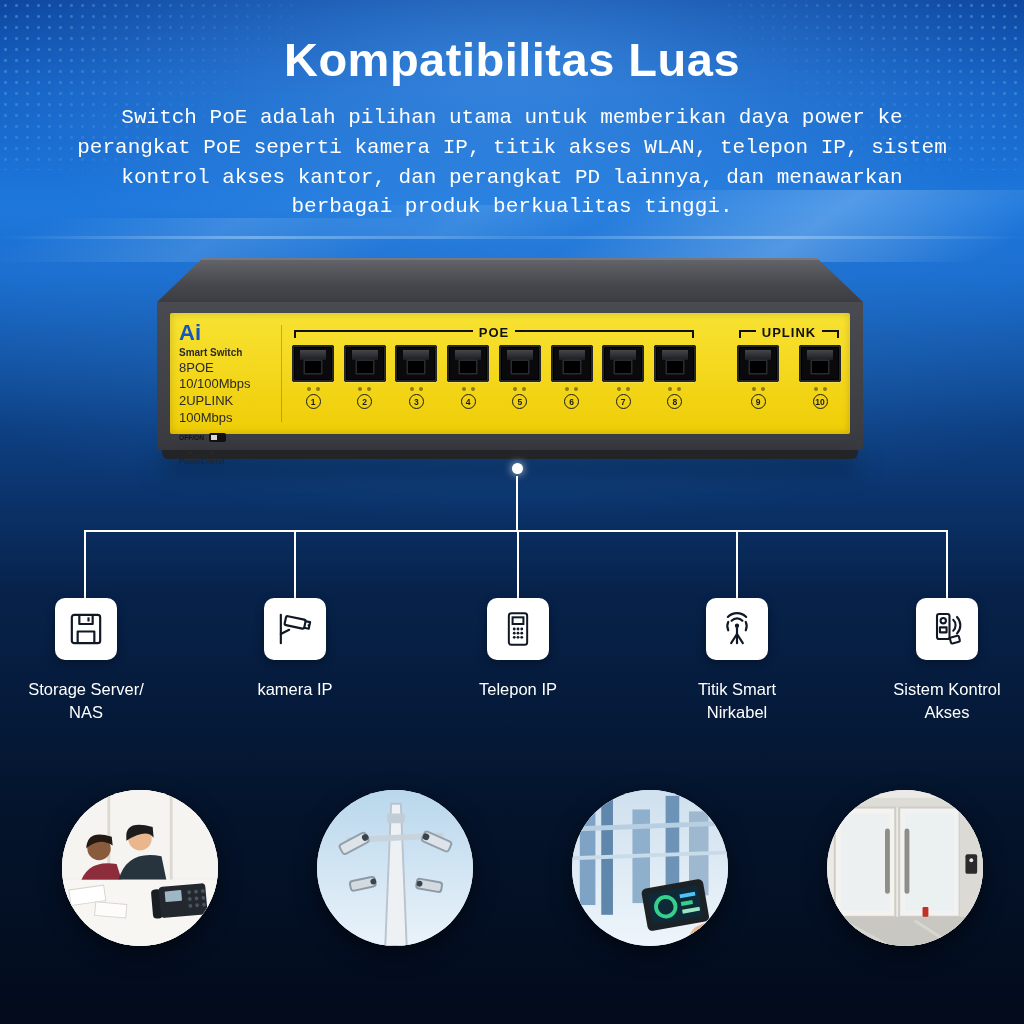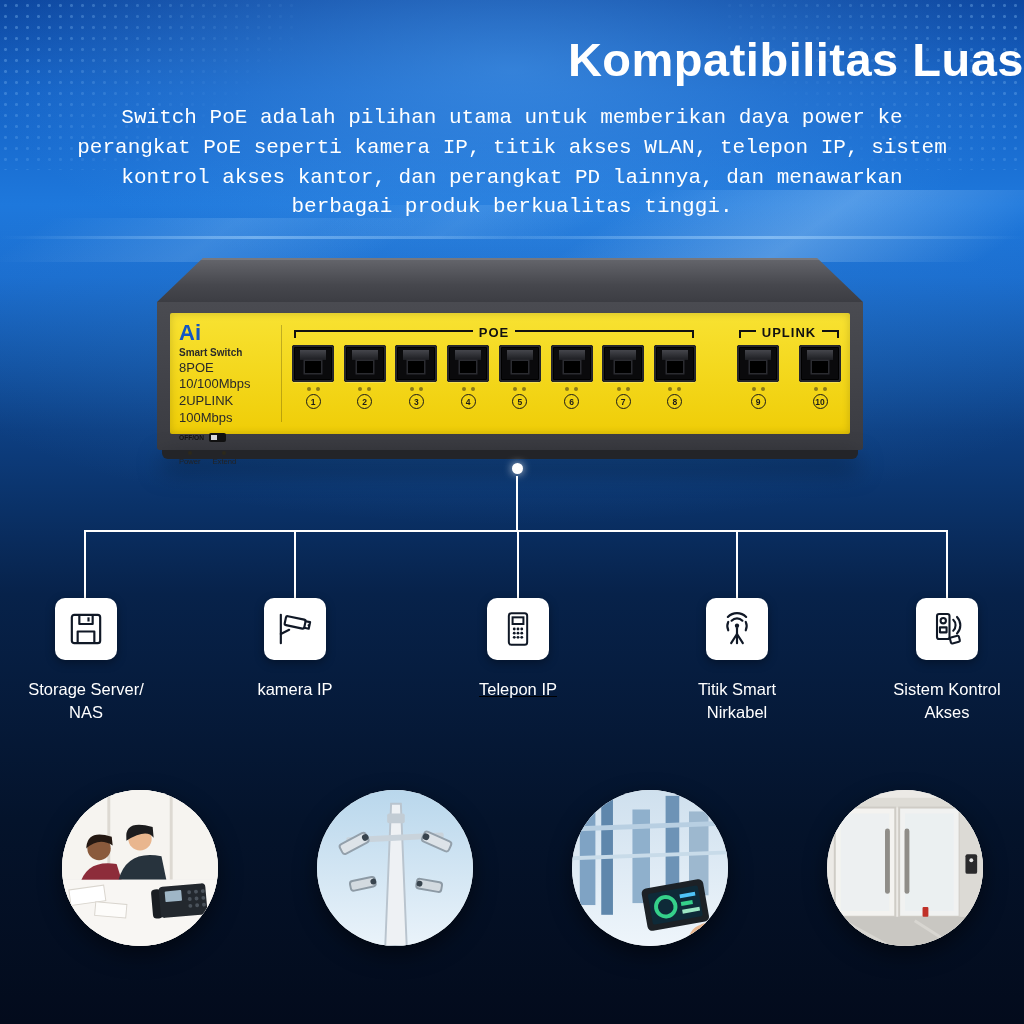--- a/index.html
+++ b/index.html
@@ -26,21 +26,21 @@
     mask-image:linear-gradient(225deg,#000 10%, transparent 75%); }
   .beam{ position:absolute; transform:skewX(-55deg);
     background:linear-gradient(90deg, transparent, rgba(190,225,255,.32), transparent); }
   .beam1{ left:600px; top:190px; width:430px; height:72px; }
   .beam2{ left:20px;  top:218px; width:380px; height:44px; opacity:.55; }
   .beam3{ left:330px; top:205px; width:260px; height:34px; opacity:.4; }
   .hband{ position:absolute; left:0; top:236px; width:1024px; height:3px;
     background:linear-gradient(90deg, transparent, rgba(170,215,255,.5), rgba(170,215,255,.15), rgba(170,215,255,.55), transparent); }
 
   
-  .title{ position:absolute; top:32px; left:0; width:1024px; text-align:right;
+  .title{ position:absolute; top:32px; left:0; width:1024px; text-align:center;
     font-size:47px; font-weight:bold; color:#fff; letter-spacing:.5px; }
   .desc{ position:absolute; top:103px; left:50%; transform:translateX(-50%);
     width:872px; text-align:center; color:#fff; font-size:21px; line-height:1.42;font-family:Liberation Mono, monospace; }
 
   
   .switch{ position:absolute; left:157px; top:258px; width:706px; }
   .switch-top{ height:44px; background:linear-gradient(180deg,#63646a,#46474d 60%,#3c3d43);
     clip-path:polygon(6.5% 0, 93.5% 0, 100% 100%, 0 100%);
     border-top:2px solid #77787e; }
   .switch-front{ height:148px; background:linear-gradient(180deg,#4a4b51,#3a3b41);
@@ -51,21 +51,21 @@
     background:linear-gradient(180deg,#f8e232,#efcd07);
     border-radius:2px; box-shadow:inset 0 0 8px rgba(0,0,0,.18); }
   .pleft{ width:92px; color:#222; }
   .brand{ font-size:22px; font-weight:800; color:#1256c4; line-height:1; }
   .model{ font-size:10px; font-weight:bold; color:#2a2a2a; line-height:1.35; margin-top:2px; }
   .spec{ font-size:13px; color:#2a2a2a; line-height:1.3; }
   .power-row{ display:flex; align-items:center; gap:5px; margin-top:6px; }
   .power-label{ font-size:6.6px; font-weight:bold; color:#111; }
   .toggle{ width:17px; height:9px; background:#101010; border-radius:2px; position:relative; }
   .toggle::after{ content:""; position:absolute; left:2px; top:2px; width:6px; height:5px; background:#d8d8d8; }
-  .led-row{ display:flex; gap:12px; margin-top:9px; }
+  .led-row{ display:flex; margin-top:9px; }
   .led-item{ text-align:center; }
   .led-dot{ width:4px; height:4px; border-radius:50%; background:rgba(50,45,20,.6); margin:0 auto 2px; }
   .led-text{ font-size:7.6px; color:#222; }
   .vdiv{ width:1px; background:rgba(0,0,0,.22); margin:3px 2px; }
 
   .ports-area{ flex:1; display:flex; justify-content:space-between; padding-top:4px; }
   .poe-group{ width:404px; }
   .uplink-group{ width:104px; }
   .bracket{ display:flex; align-items:center; gap:6px; margin:0 2px 6px; }
   .blabel{ font-size:13px; font-weight:bold; color:#111; letter-spacing:1px; line-height:1; }
@@ -94,21 +94,21 @@
   .stub{ left:516px; top:476px; width:2px; height:54px; }
   .hline{ left:85px; top:530px; width:862px; height:2px; }
   .v1{ left:84px;  top:530px; width:2px; height:68px; }
   .v2{ left:294px; top:530px; width:2px; height:68px; }
   .v3{ left:517px; top:530px; width:2px; height:68px; }
   .v4{ left:736px; top:530px; width:2px; height:68px; }
   .v5{ left:946px; top:530px; width:2px; height:68px; }
 
   
   .device{ position:absolute; top:598px; width:160px; text-align:center; }
-  .d1{ left:6px; } .d2{ left:215px; } .d3{ left:438px;text-decoration:underline; } .d4{ left:657px; } .d5{ left:867px; }
+  .d1{ left:6px; } .d2{ left:215px; } .d3{ left:438px; } .d4{ left:657px; } .d5{ left:867px; }
   .device-icon{ width:62px; height:62px; background:#fff; border-radius:10px; margin:0 auto;
     display:flex; align-items:center; justify-content:center;
     box-shadow:0 3px 10px rgba(0,0,0,.35); }
   .device-label{ margin-top:18px; color:#fff; font-size:16.5px; line-height:1.4; }
 
   
   .circle{ position:absolute; top:790px; width:156px; height:156px; border-radius:50%;
     overflow:hidden; box-shadow:0 8px 22px rgba(0,0,0,.5); background:#e8e8e6; }
   .c1{ left:62px; } .c2{ left:317px; } .c3{ left:572px; } .c4{ left:827px; }
   .circle svg{ display:block; }

